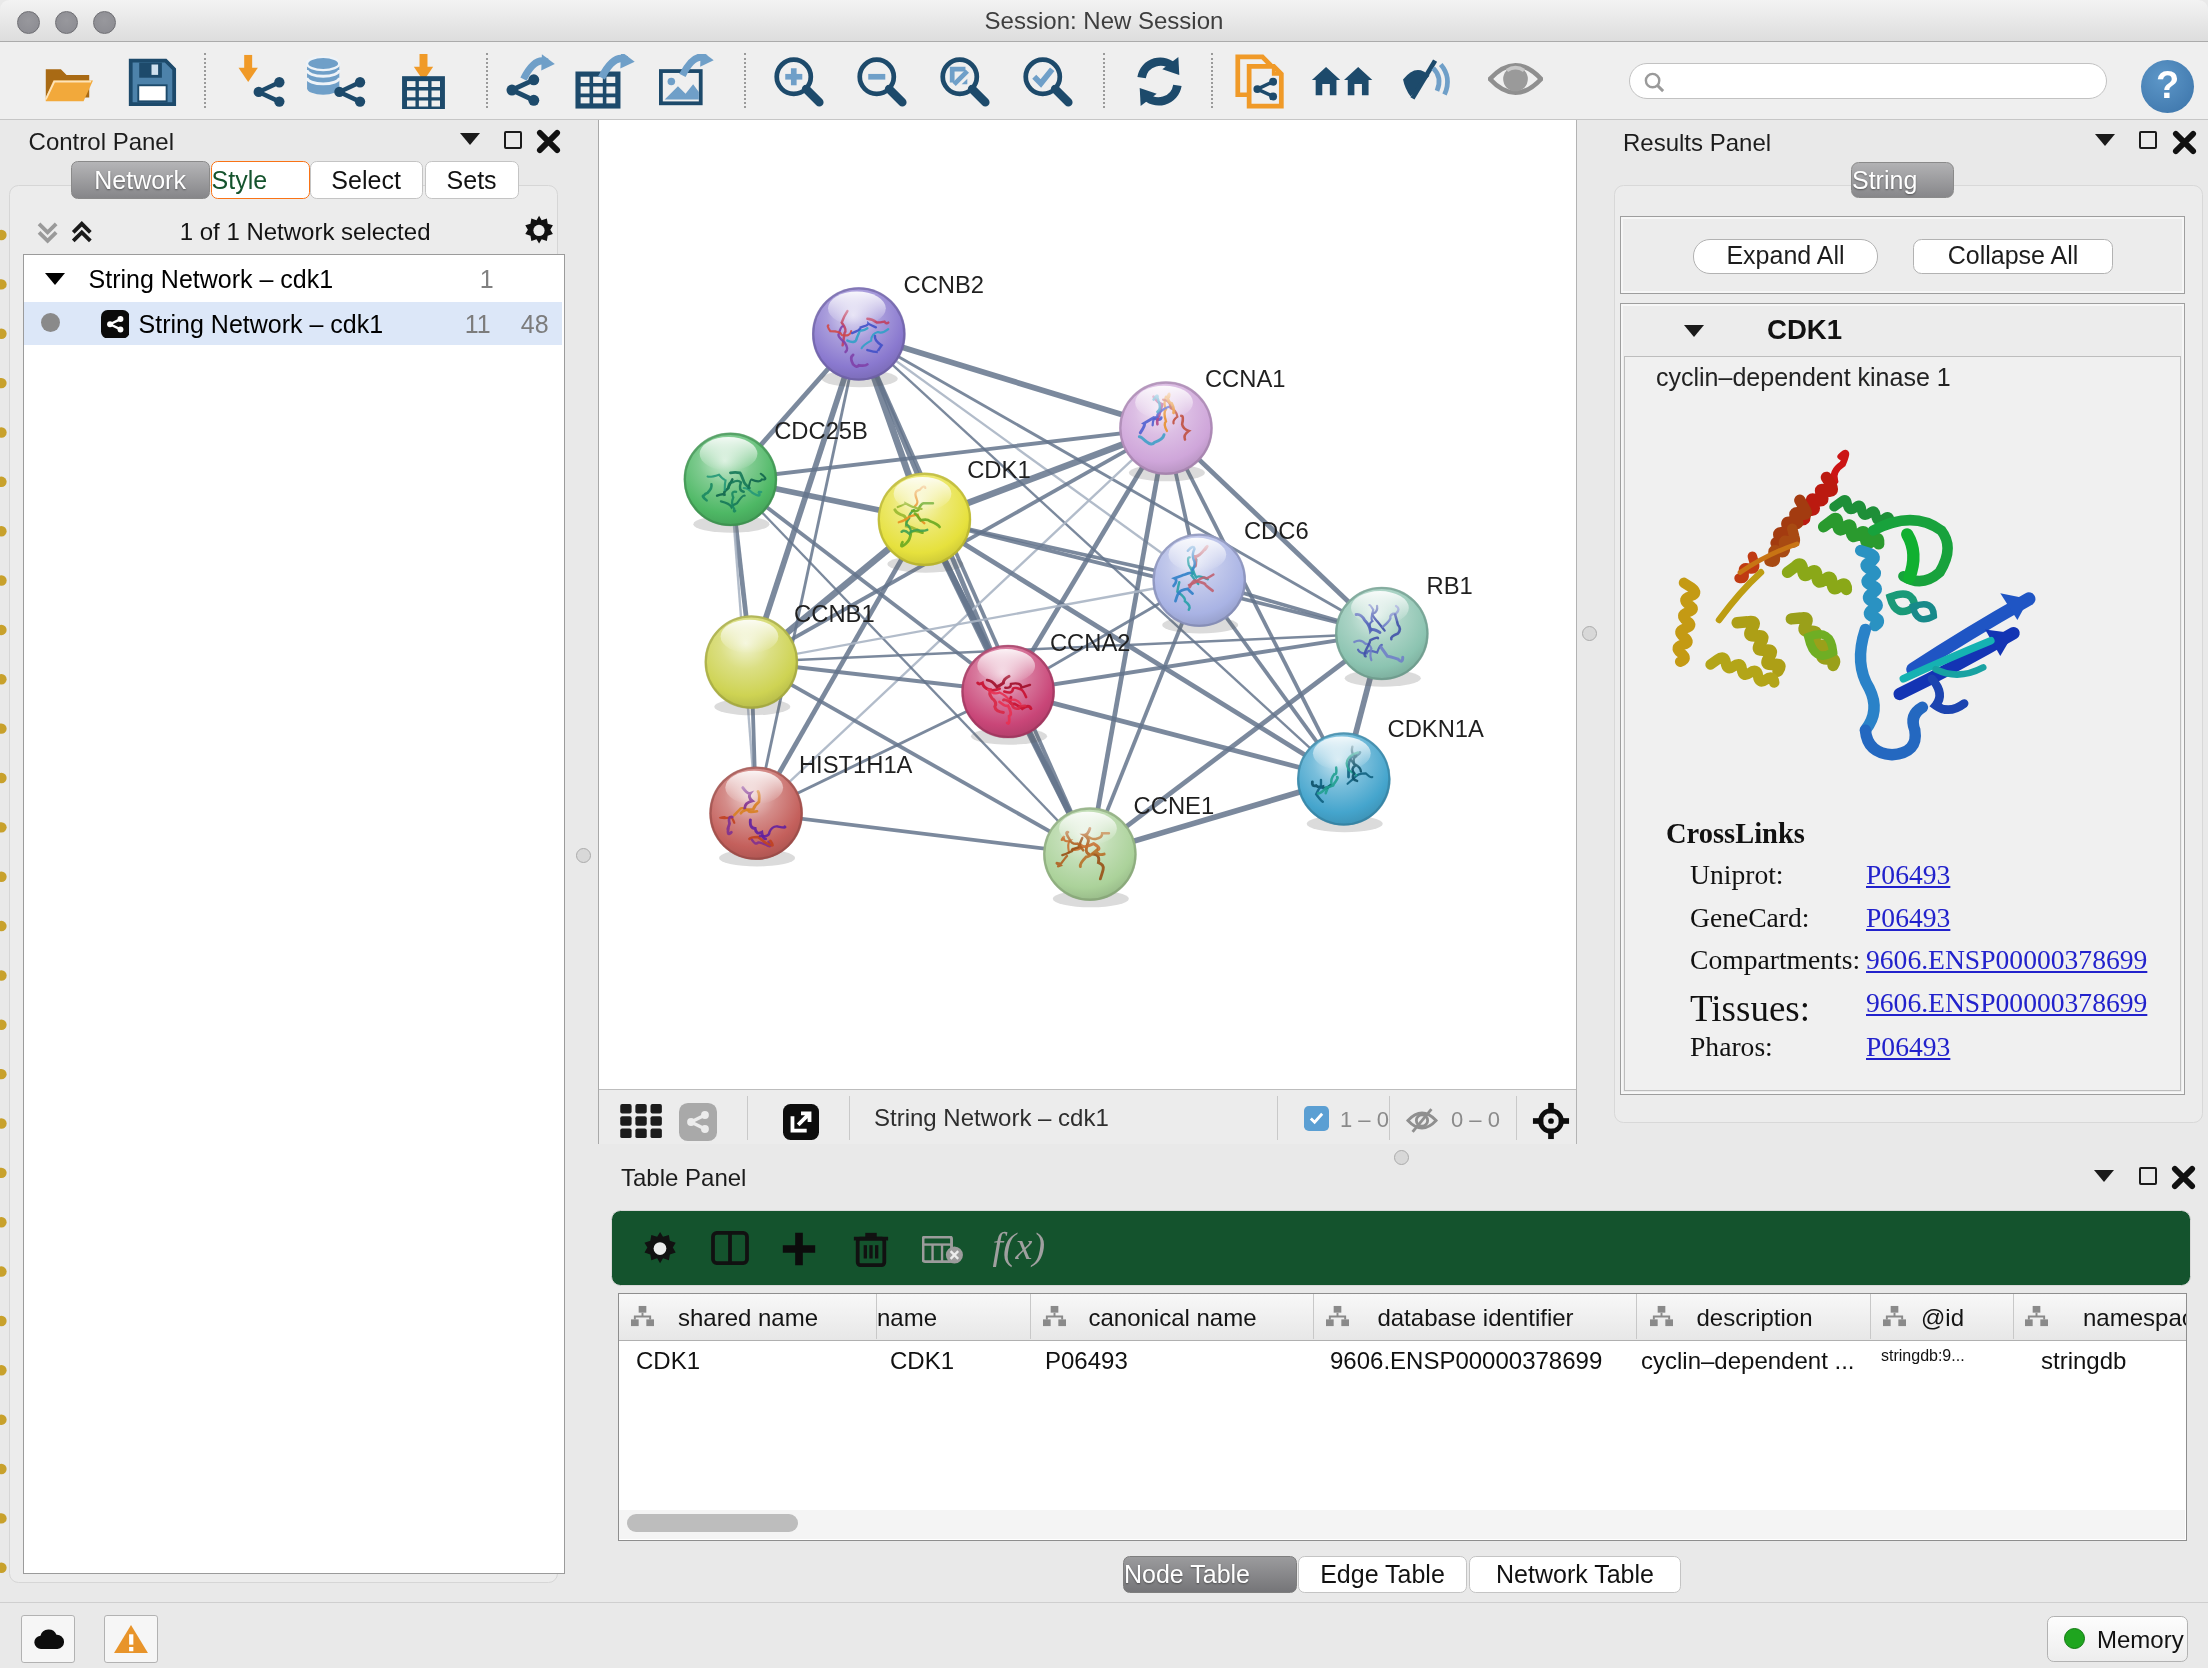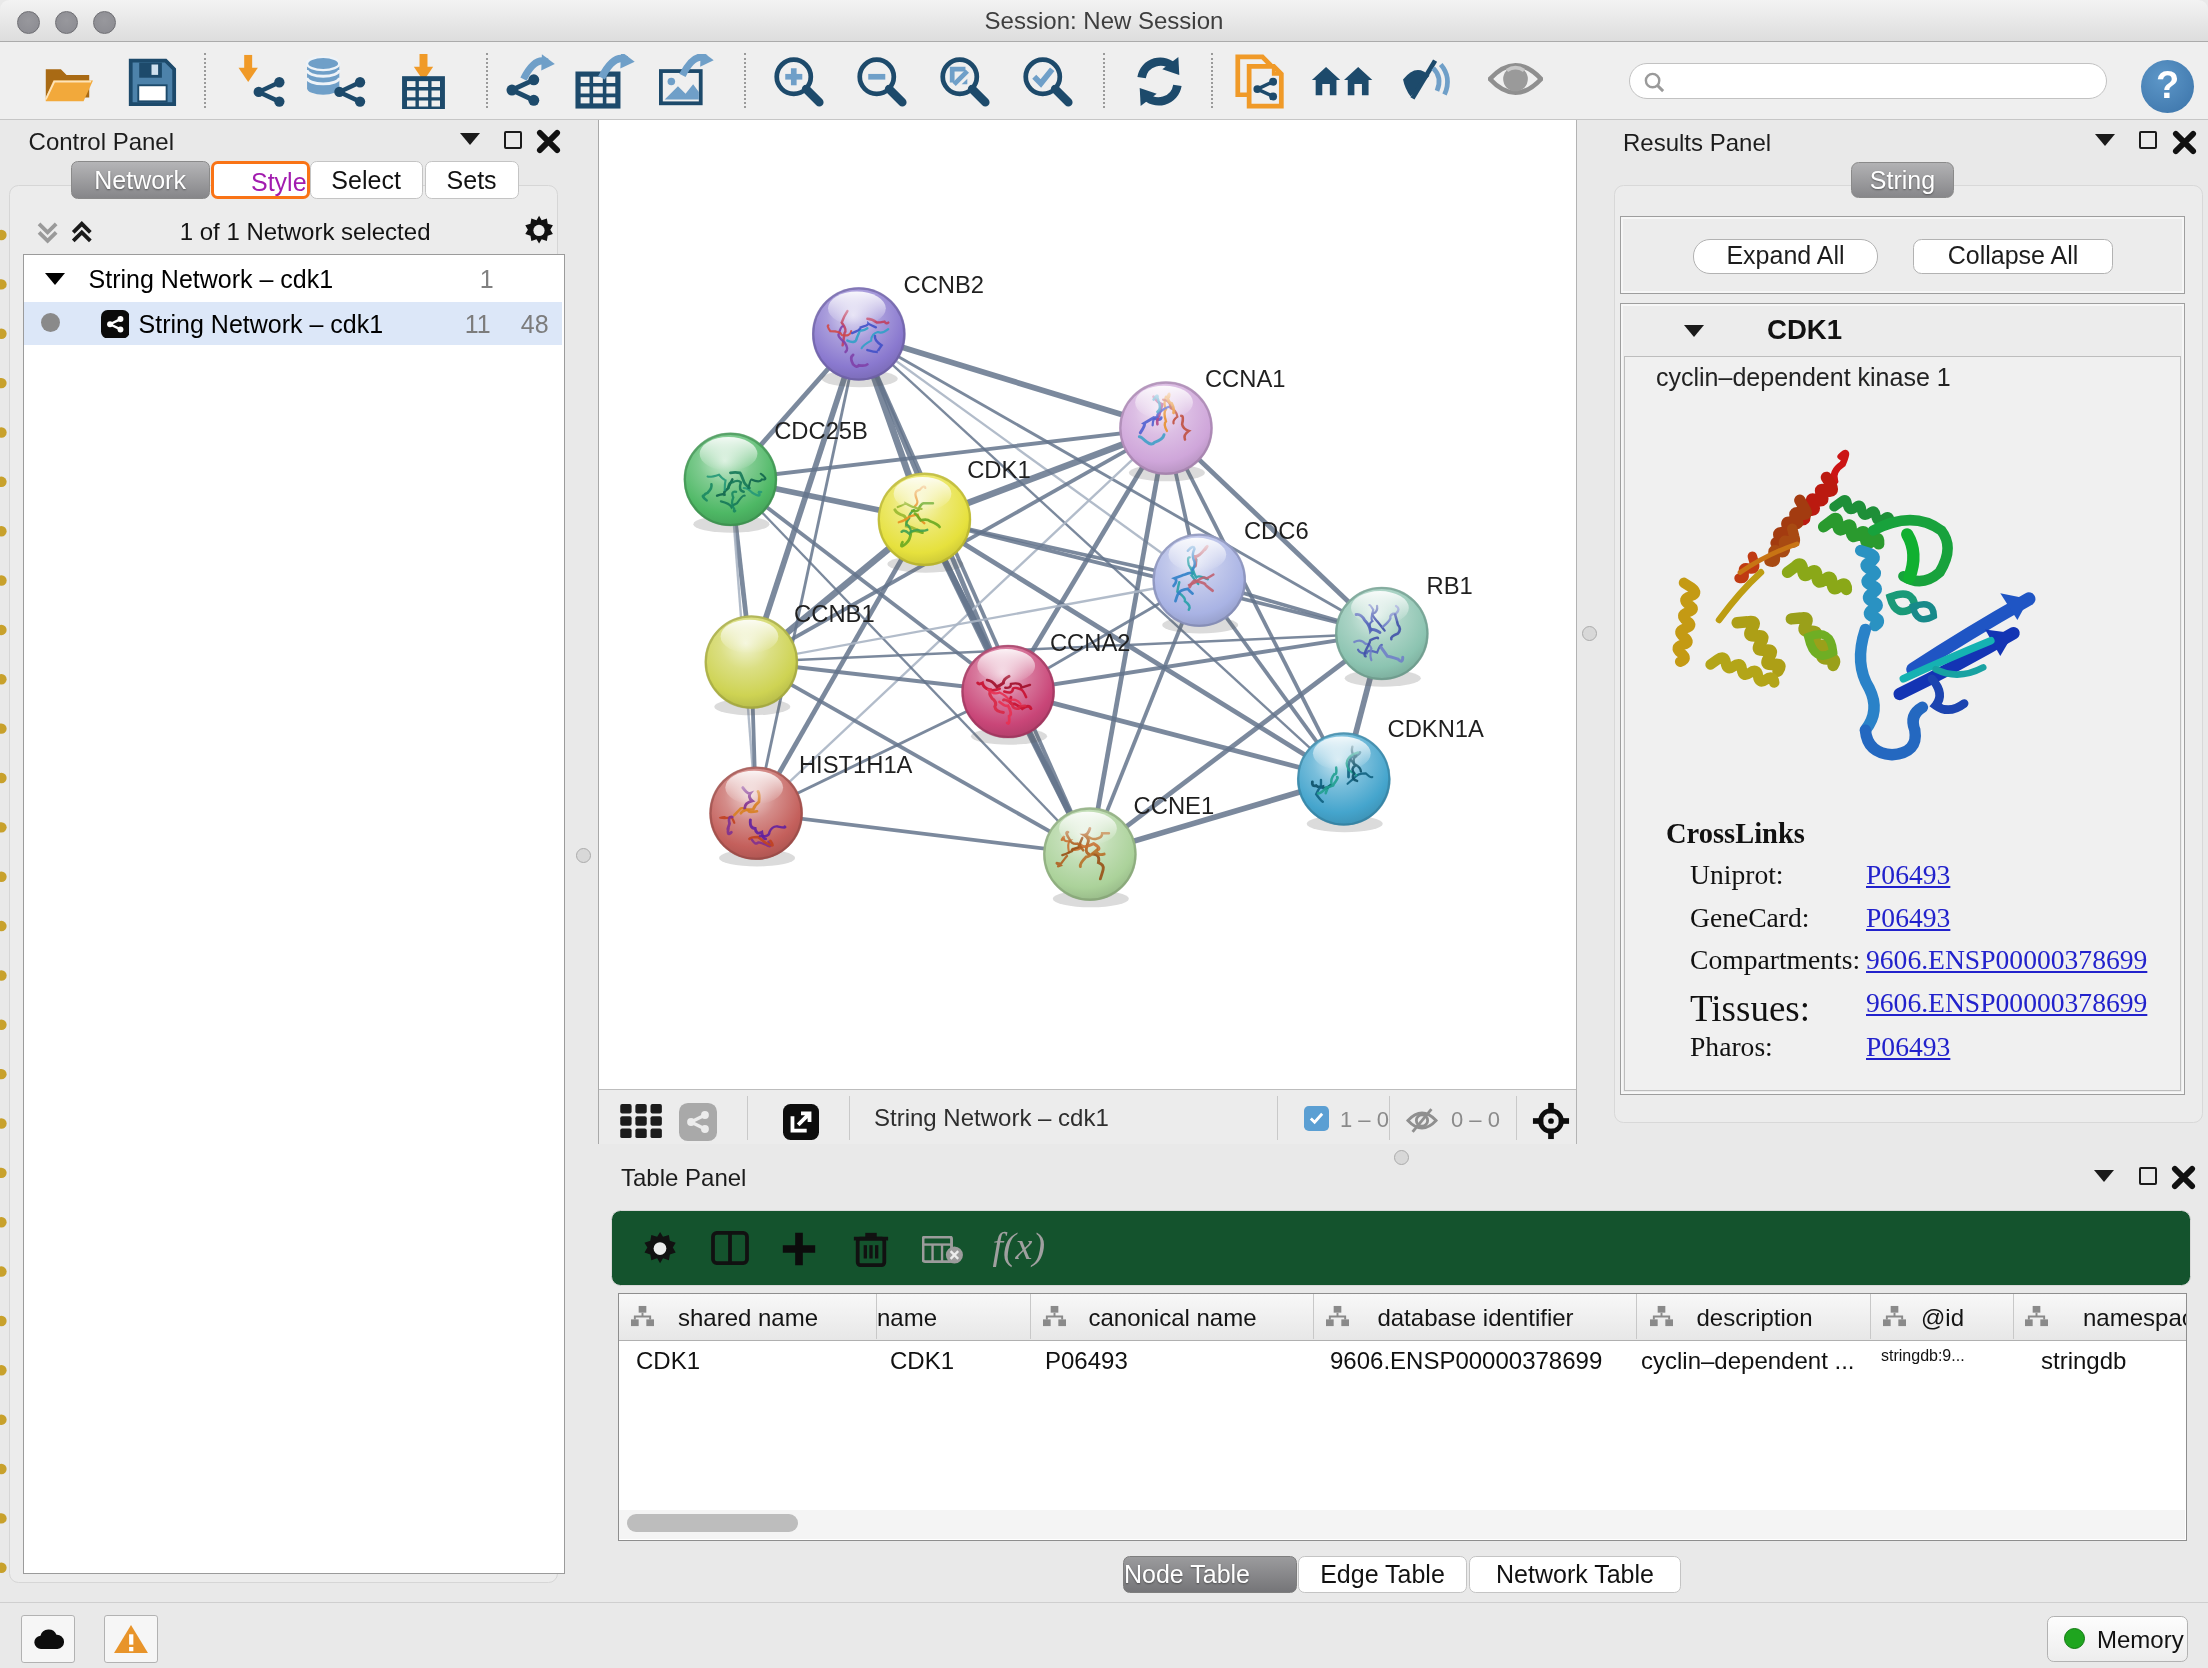--- a/index.html
+++ b/index.html
@@ -190,21 +190,21 @@
  <div class="abs paneltitle" style="left:21px;top:7.6px">Control Panel</div>
  <div class="abs tri" style="left:452px;top:13.3px"></div>
  <div class="abs maxbox" style="left:496px;top:10.5px"></div>
  <svg class="abs" style="left:528px;top:8.6px" width="25" height="25" viewBox="0 0 26 26">
       <path d="M4 4 L22 22 M22 4 L4 22" stroke="#111" stroke-width="6" stroke-linecap="round"></path>
     </svg>
 
  <div class="abs" style="left:1.9px;top:65px;width:549px;height:1398px;background:#ececec;border:1px solid #d6d6d6;border-radius:9.5px"></div>
 
  <div class="abs" style="left:63px;top:41px;width:139px;height:38px;background:linear-gradient(#b5b5b7,#868689);border:1px solid #8a8a8a;border-radius:6.7px;color:#fff;font-size:25px;text-align:center;line-height:36px;text-shadow:0 1px 1.9px rgba(0,0,0,0.4)">Network</div>
- <div class="abs" style="left:203px;top:41px;width:99px;height:38px;background:#fff;border:3px solid #f97316;border-radius:6.7px;color:#a21caf;font-size:25px;text-align:right;line-height:36px">Style</div>
+ <div class="abs" style="left:203px;top:41px;width:99px;height:38px;background:#fff;border:1px solid #f97316;border-radius:6.7px;color:#14532d;font-size:25px;text-align:left;line-height:36px">Style</div>
  <div class="abs" style="left:302px;top:41px;width:113px;height:38px;background:#fff;border:1px solid #c4c4c4;border-radius:6.7px;color:#111;font-size:25px;text-align:center;line-height:36px">Select</div>
  <div class="abs" style="left:417px;top:41px;width:94px;height:38px;background:#fff;border:1px solid #c4c4c4;border-radius:6.7px;color:#111;font-size:25px;text-align:center;line-height:36px">Sets</div>
 
  <svg class="abs" style="left:27px;top:100px" width="67" height="28.5" viewBox="0 0 70 30">
    <path d="M4 4 L13 13 L22 4 M4 13 L13 22 L22 13" fill="none" stroke="#9a9a9a" stroke-width="4"></path>
    <path d="M40 13 L49 4 L58 13 M40 22 L49 13 L58 22" fill="none" stroke="#1a1a1a" stroke-width="4"></path>
  </svg>
  <div class="abs" style="left:112px;top:98px;width:371px;text-align:center;font-size:24px;color:#141414">1 of 1 Network selected</div>
  <svg class="abs" style="left:516px;top:95px" width="30" height="30" viewBox="0 0 32 32">
    <path d="M16 2 L19 7 L25 5 L26 11 L32 13 L29 18 L32 23 L26 25 L25 31 L19 29 L16 34 L13 29 L7 31 L6 25 L0 23 L3 18 L0 13 L6 11 L7 5 L13 7 Z" fill="#111" transform="scale(0.92) translate(1.5,-1)"></path>
@@ -563,21 +563,21 @@
 </div>
 
 <div class="abs" style="left:1603px;top:120px;width:606px;height:1033px">
  <div class="abs paneltitle" style="left:20px;top:8.6px">Results Panel</div>
  <div class="abs tri" style="left:492px;top:14.3px"></div>
  <div class="abs maxbox" style="left:536px;top:11.4px"></div>
  <svg class="abs" style="left:569px;top:9.5px" width="25" height="25" viewBox="0 0 26 26">
       <path d="M4 4 L22 22 M22 4 L4 22" stroke="#111" stroke-width="6" stroke-linecap="round"></path>
     </svg>
  <div class="abs" style="left:11.4px;top:65px;width:589px;height:938px;background:#ececec;border:1px solid #d8d8d8;border-radius:9.5px"></div>
- <div class="abs" style="left:248px;top:42px;width:103px;height:36px;background:linear-gradient(#b2b2b4,#87878a);border:1px solid #8a8a8a;border-radius:7.6px;color:#fff;font-size:25px;text-align:center;line-height:34px;text-shadow:0 1px 1.9px rgba(0,0,0,0.4)">String</div>
+ <div class="abs" style="left:248px;top:42px;width:103px;height:36px;background:linear-gradient(#b2b2b4,#87878a);border:1px solid #8a8a8a;border-radius:7.6px;color:#fff;font-size:25px;text-align:left;line-height:34px;text-shadow:0 1px 1.9px rgba(0,0,0,0.4)">String</div>
 
  <div class="abs" style="left:17px;top:96px;width:565px;height:78px;border:1.9px solid #9e9e9e;box-shadow:inset 0 0 0 1.9px #f7f7f7"></div>
  <div class="abs" style="left:90px;top:119px;width:185px;height:35px;background:#fff;border:1.9px solid #b2b2b2;border-radius:17px;font-size:25px;color:#1c1c1c;text-align:center;line-height:31px">Expand All</div>
  <div class="abs" style="left:310px;top:119px;width:200px;height:35px;background:#fff;border:1.9px solid #b2b2b2;border-radius:8.6px;font-size:25px;color:#1c1c1c;text-align:center;line-height:31px">Collapse All</div>
 
  <div class="abs" style="left:17px;top:183px;width:565px;height:792px;border:1.9px solid #9e9e9e;box-shadow:inset 0 0 0 1.9px #f7f7f7;background:#ececec"></div>
  <div class="abs tri" style="left:81px;top:205px"></div>
  <div class="abs" style="left:164px;top:194px;width:238px;font-size:27.6px;font-weight:bold;color:#111">CDK1</div>
  <div class="abs" style="left:21px;top:236px;width:557px;height:735px;background:#f0f0f0;border:1px solid #bdbdbd"></div>
  <div class="abs" style="left:53px;top:243px;font-size:25px;color:#222">cyclin–dependent kinase 1</div>

